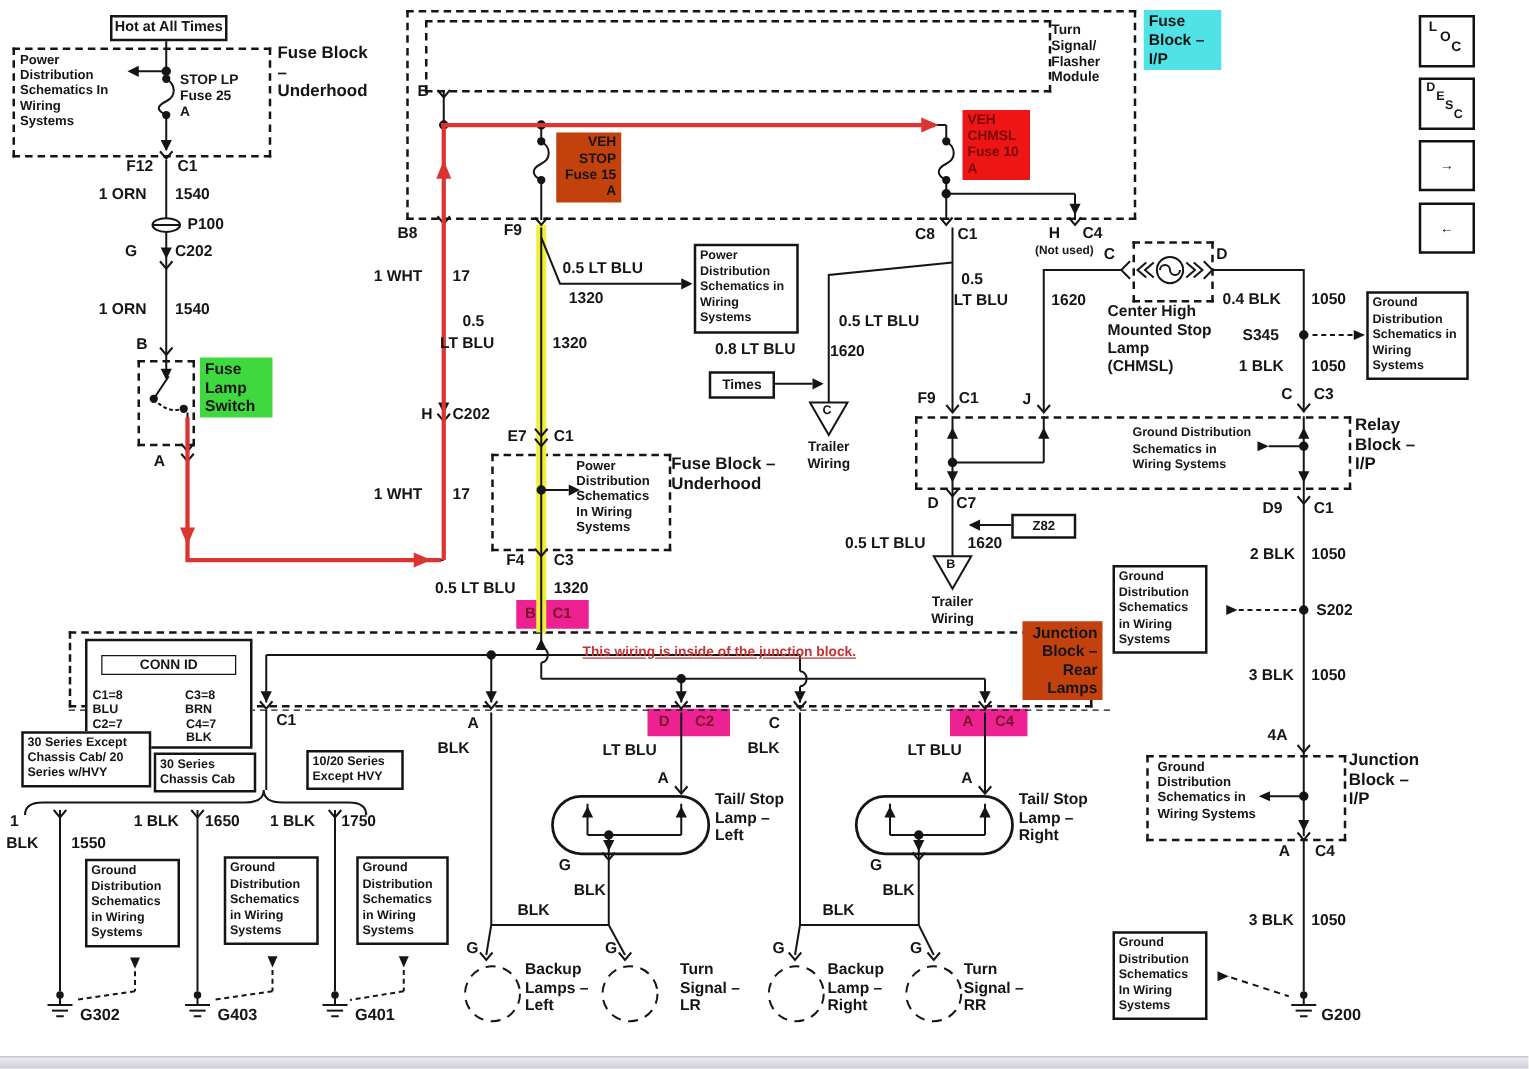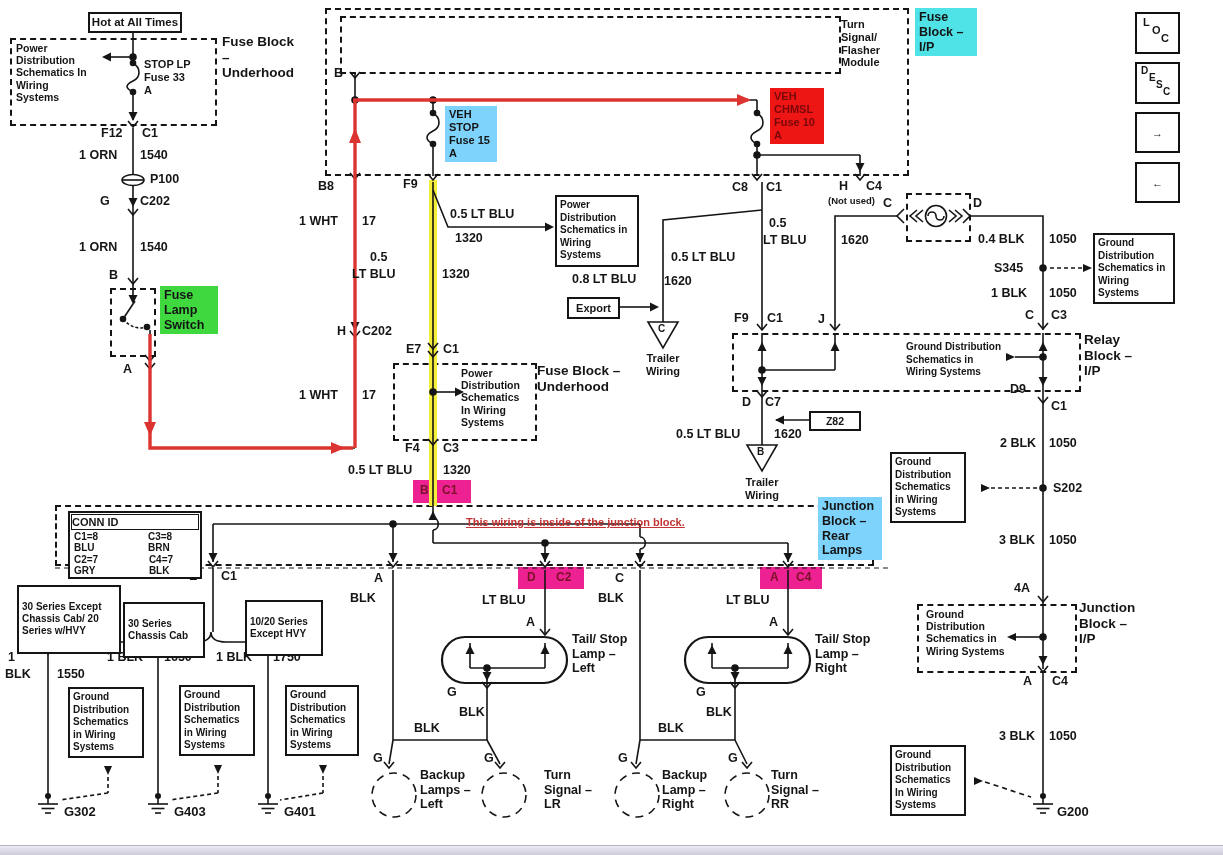--- a/index.html
+++ b/index.html
@@ -11,34 +11,34 @@
   .dbox.thin{border-width:2px;}
   .sbox{position:absolute;border:2px solid #151515;background:#fff;}
   .ref{position:absolute;border:2px solid #151515;background:#fff;
        font:600 10px/1.25 "Liberation Sans",sans-serif;padding:2px 3px;z-index:3;}
   .lbl{position:absolute;font:600 12.5px "Liberation Sans",sans-serif;white-space:nowrap;}
   .wrap{white-space:normal;line-height:1.16;}
   .big{font-size:13.5px;white-space:normal;line-height:1.15;}
   .sm{font-size:10.5px;}.xs{font-size:9.5px;}
   .hl{position:absolute;font:600 12.5px/1.18 "Liberation Sans",sans-serif;padding:2px 4px;}
   .hl-green{background:#3fd83f;}
-  .hl-yellow{background:#7dd3fc;}
+  .hl-yellow{background:#c2410c;text-align:right;}
   .hl-red{background:#ee1515;color:#7a0808;}
   .hl-cyan{background:#4fe3e8;}
   .patch{position:absolute;background:#ee2192;}
   .pinhl{position:absolute;font:700 12px "Liberation Sans",sans-serif;color:#7c1228;white-space:nowrap;}
   .btn{position:absolute;width:41px;height:38px;border:2px solid #111;background:#fff;cursor:pointer;}
   .btn span{position:absolute;font:700 11px "Liberation Sans",sans-serif;}
   .btn.arrow{display:flex;align-items:center;justify-content:center;
              font:700 25px "DejaVu Sans",sans-serif;}
   .conn{position:absolute;left:68px;top:511px;width:130px;border:2px solid #151515;background:#fff;z-index:3;}
-  .conn .t{font:600 11px "Liberation Sans",sans-serif;border:1.5px solid #151515;margin:1px;padding:1px 0;}
+  .conn .t{font:600 11px "Liberation Sans",sans-serif;text-align:center;border:1.5px solid #151515;margin:11px;padding:1px 0;}
   .conn .r{display:flex;justify-content:space-between;font:600 10px "Liberation Sans",sans-serif;padding:0 4px 1px 4px;gap:27px;}
   .vbox{position:absolute;border:2px solid #151515;background:#fff;
-        font:600 10px/1.22 "Liberation Sans",sans-serif;padding:14px 3px;z-index:3;}
+        font:600 10px/1.22 "Liberation Sans",sans-serif;padding:2px 3px;z-index:3;}
   .note{position:absolute;font:700 11px "Liberation Sans",sans-serif;color:#c23434;
         text-decoration:underline;white-space:nowrap;}
   .bar{position:absolute;left:0;top:845px;width:1223px;height:10px;
        background:linear-gradient(#eceaf2,#c9c9d6);border-top:1px solid #b6b6c2;}
 </style>
 </head>
 <body>
 
 <div id="stage">
 
@@ -326,21 +326,21 @@
       <polygon points="331,442 331,454 345,448" fill="#dc3430" stroke="none"></polygon>
       <polygon points="349,143 361,143 355,128" fill="#dc3430" stroke="none"></polygon>
       <polygon points="737,94 737,106 751,100" fill="#dc3430" stroke="none"></polygon>
     </g>
   </svg>
 
   <div id="labels" class="layer">
 
     <div class="sbox" style="left:88px;top:12px;width:90px;height:17px;font:700 11.5px/17px 'Liberation Sans',sans-serif;text-align:center">Hot at All Times</div>
     <div class="lbl sm wrap" style="left:16px;top:42px;width:78px">Power Distribution Schematics In Wiring Systems</div>
-    <div class="lbl wrap" style="left:144px;top:58px;width:50px;font-size:11px">STOP LP Fuse 33 A</div>
+    <div class="lbl wrap" style="left:144px;top:58px;width:50px;font-size:11px">STOP LP Fuse 25 A</div>
     <div class="lbl big" style="left:222px;top:34px;width:80px">Fuse Block – Underhood</div>
     <div class="lbl" style="left:101px;top:126px">F12</div>
     <div class="lbl" style="left:142px;top:126px">C1</div>
     <div class="lbl" style="left:79px;top:148px">1 ORN</div>
     <div class="lbl" style="left:140px;top:148px">1540</div>
     <div class="lbl" style="left:150px;top:172px">P100</div>
     <div class="lbl" style="left:100px;top:194px">G</div>
     <div class="lbl" style="left:140px;top:194px">C202</div>
     <div class="lbl" style="left:79px;top:240px">1 ORN</div>
     <div class="lbl" style="left:140px;top:240px">1540</div>
@@ -402,48 +402,49 @@
     <div class="lbl" style="left:443px;top:463px">1320</div>
     <div class="pinhl" style="left:420px;top:483px">B</div>
     <div class="pinhl" style="left:442px;top:483px">C1</div>
 
     <div class="lbl" style="left:769px;top:216px">0.5</div>
     <div class="lbl" style="left:763px;top:233px">LT BLU</div>
     <div class="lbl" style="left:841px;top:233px">1620</div>
     <div class="lbl" style="left:671px;top:250px">0.5 LT BLU</div>
     <div class="lbl" style="left:664px;top:274px">1620</div>
     <div class="lbl" style="left:572px;top:272px">0.8 LT BLU</div>
-    <div class="sbox" style="left:567px;top:297px;width:49px;height:18px;font:600 11px/18px 'Liberation Sans',sans-serif;text-align:center;border-width:2.5px">Export</div>
+    <div class="sbox" style="left:567px;top:297px;width:49px;height:18px;font:600 11px/18px 'Liberation Sans',sans-serif;text-align:center;border-width:2.5px">Times</div>
     <div class="lbl" style="left:658px;top:323px;font-size:10px">C</div>
     <div class="lbl wrap" style="left:639px;top:352px;width:48px;font-size:11px;text-align:center">Trailer Wiring</div>
     <div class="lbl" style="left:734px;top:311px">F9</div>
     <div class="lbl" style="left:767px;top:311px">C1</div>
     <div class="lbl" style="left:818px;top:312px">J</div>
     <div class="ref" style="left:903px;top:339px;width:100px;border:none;background:transparent">Ground Distribution Schematics in Wiring Systems</div>
     <div class="lbl big" style="left:1084px;top:332px;width:55px">Relay Block – I/P</div>
     <div class="lbl" style="left:742px;top:395px">D</div>
     <div class="lbl" style="left:765px;top:395px">C7</div>
     <div class="sbox" style="left:809px;top:411px;width:48px;height:16px;font:700 10.5px/16px 'Liberation Sans',sans-serif;text-align:center;border-width:2.5px">Z82</div>
     <div class="lbl" style="left:676px;top:427px">0.5 LT BLU</div>
     <div class="lbl" style="left:774px;top:427px">1620</div>
     <div class="lbl" style="left:757px;top:446px;font-size:10px">B</div>
     <div class="lbl wrap" style="left:738px;top:476px;width:48px;font-size:11px;text-align:center">Trailer Wiring</div>
 
     <div class="lbl" style="left:883px;top:196px">C</div>
     <div class="lbl" style="left:973px;top:196px">D</div>
+    <div class="lbl wrap" style="left:886px;top:242px;width:88px">Center High Mounted Stop Lamp (CHMSL)</div>
     <div class="lbl" style="left:978px;top:232px">0.4 BLK</div>
     <div class="lbl" style="left:1049px;top:232px">1050</div>
     <div class="lbl" style="left:994px;top:261px">S345</div>
     <div class="lbl" style="left:991px;top:286px">1 BLK</div>
     <div class="lbl" style="left:1049px;top:286px">1050</div>
     <div class="lbl" style="left:1025px;top:308px">C</div>
     <div class="lbl" style="left:1051px;top:308px">C3</div>
     <div class="ref" style="left:1093px;top:233px;width:72px">Ground Distribution Schematics in Wiring Systems</div>
 
-    <div class="lbl" style="left:1010px;top:382px">D9</div>
+    <div class="lbl" style="left:1010px;top:399px">D9</div>
     <div class="lbl" style="left:1051px;top:399px">C1</div>
     <div class="lbl" style="left:1000px;top:436px">2 BLK</div>
     <div class="lbl" style="left:1049px;top:436px">1050</div>
     <div class="lbl" style="left:1053px;top:481px">S202</div>
     <div class="ref" style="left:890px;top:452px;width:66px">Ground Distribution Schematics in Wiring Systems</div>
     <div class="lbl" style="left:999px;top:533px">3 BLK</div>
     <div class="lbl" style="left:1049px;top:533px">1050</div>
     <div class="lbl" style="left:1014px;top:581px">4A</div>
     <div class="lbl sm wrap" style="left:926px;top:608px;width:88px">Ground Distribution Schematics in Wiring Systems</div>
     <div class="lbl big" style="left:1079px;top:600px;width:62px">Junction Block – I/P</div>

